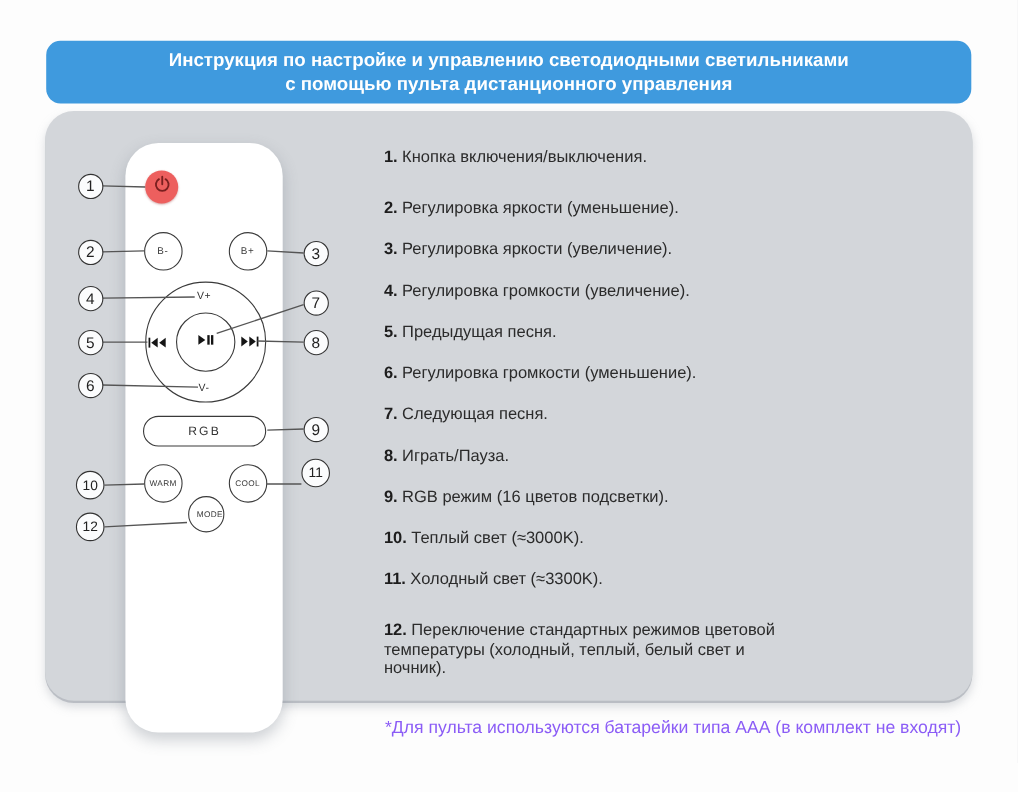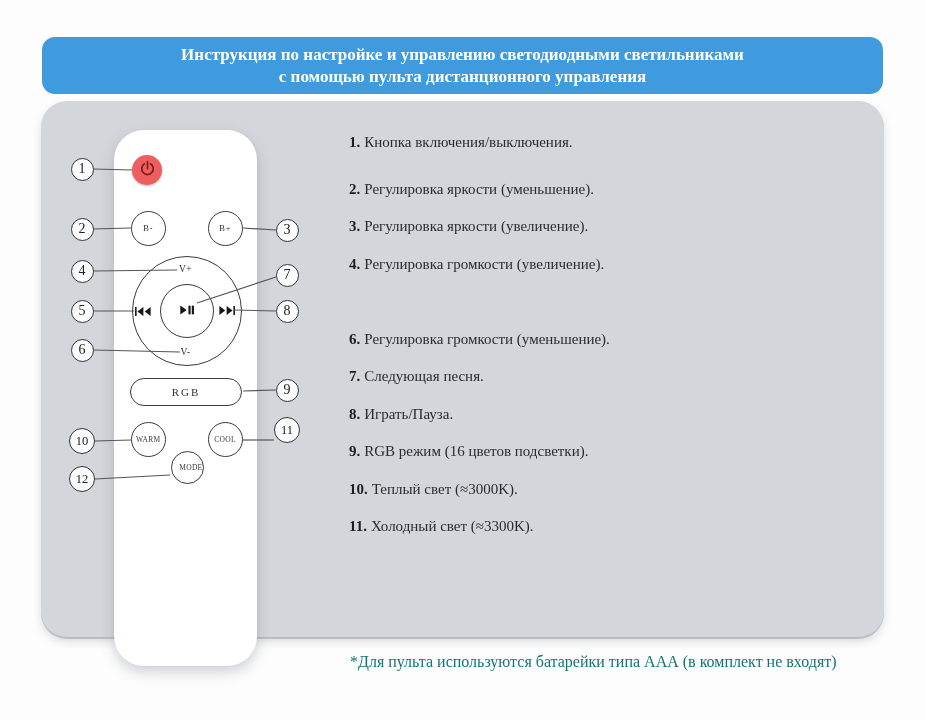--- a/index.html
+++ b/index.html
@@ -1,19 +1,19 @@
 <!DOCTYPE html>
 <html><head>
 <meta charset="utf-8">
 <style>
   html,body{margin:0;padding:0;background:#ffffff;}
   .page{
     position:relative;width:925px;height:720px;overflow:hidden;
     background:#fdfdfd;
-    font-family:Liberation Serif, serif;
+    font-family:Liberation Sans, sans-serif;
   }
   
   .header{
     position:absolute;left:42px;top:37px;width:841px;height:57px;
     background:#3f9ade;border-radius:13px;
     display:flex;flex-direction:column;justify-content:center;align-items:center;
     color:#ffffff;font-weight:bold;font-size:17px;line-height:22px;text-align:center;
   }
   
   .panel{
@@ -69,21 +69,21 @@
   .co2{width:26px;height:26px;font-size:12.5px;}
   .lines{position:absolute;left:0;top:0;z-index:4;pointer-events:none;}
   
   .item{
     position:absolute;left:349px;color:#2b2b2b;font-size:15px;line-height:17.5px;
     white-space:nowrap;
   }
   .item .num{font-weight:bold;margin-right:4px;color:#1d1d1d;}
   .item.multi{white-space:normal;max-width:365px;}
   .footnote{
-    position:absolute;left:350px;top:653px;font-size:16px;color:#0f766e;
+    position:absolute;left:350px;top:653px;font-size:16px;color:#8b5cf6;
   }
 </style>
 </head>
 <body>
 
 <div class="page">
 
   <div class="header">
     <div>Инструкция по настройке и управлению светодиодными светильниками</div>
     <div>с помощью пульта дистанционного управления</div>
@@ -176,22 +176,24 @@
   <div class="co" style="left:275.5px;top:299.5px;">8</div>
   <div class="co" style="left:275.5px;top:378.5px;">9</div>
   <div class="co co2" style="left:69px;top:428px;">10</div>
   <div class="co co2" style="left:274px;top:417px;text-align:center;">11</div>
   <div class="co co2" style="left:69px;top:466px;">12</div>
 
   <div class="item" style="top:134px;"><span class="num">1.</span><span>Кнопка включения/выключения.</span></div>
   <div class="item" style="top:181px;"><span class="num">2.</span><span>Регулировка яркости (уменьшение).</span></div>
   <div class="item" style="top:218px;"><span class="num">3.</span><span>Регулировка яркости (увеличение).</span></div>
   <div class="item" style="top:256px;"><span class="num">4.</span><span>Регулировка громкости (увеличение).</span></div>
+  <div class="item" style="top:293px;"><span class="num">5.</span><span>Предыдущая песня.</span></div>
   <div class="item" style="top:331px;"><span class="num">6.</span><span>Регулировка громкости (уменьшение).</span></div>
   <div class="item" style="top:368px;"><span class="num">7.</span><span>Следующая песня.</span></div>
   <div class="item" style="top:406px;"><span class="num">8.</span><span>Играть/Пауза.</span></div>
   <div class="item" style="top:443px;"><span class="num">9.</span><span>RGB режим (16 цветов подсветки).</span></div>
   <div class="item" style="top:481px;text-align:right;"><span class="num">10.</span><span>Теплый свет (≈3000K).</span></div>
   <div class="item" style="top:518px;"><span class="num">11.</span><span>Холодный свет (≈3300K).</span></div>
+  <div class="item multi" style="top:564px;"><span class="num">12.</span><span>Переключение стандартных режимов цветовой температуры (холодный, теплый, белый свет и ночник).</span></div>
 
   <div class="footnote">*Для пульта используются батарейки типа ААА (в комплект не входят)</div>
 
 </div>
 
 </body></html>

